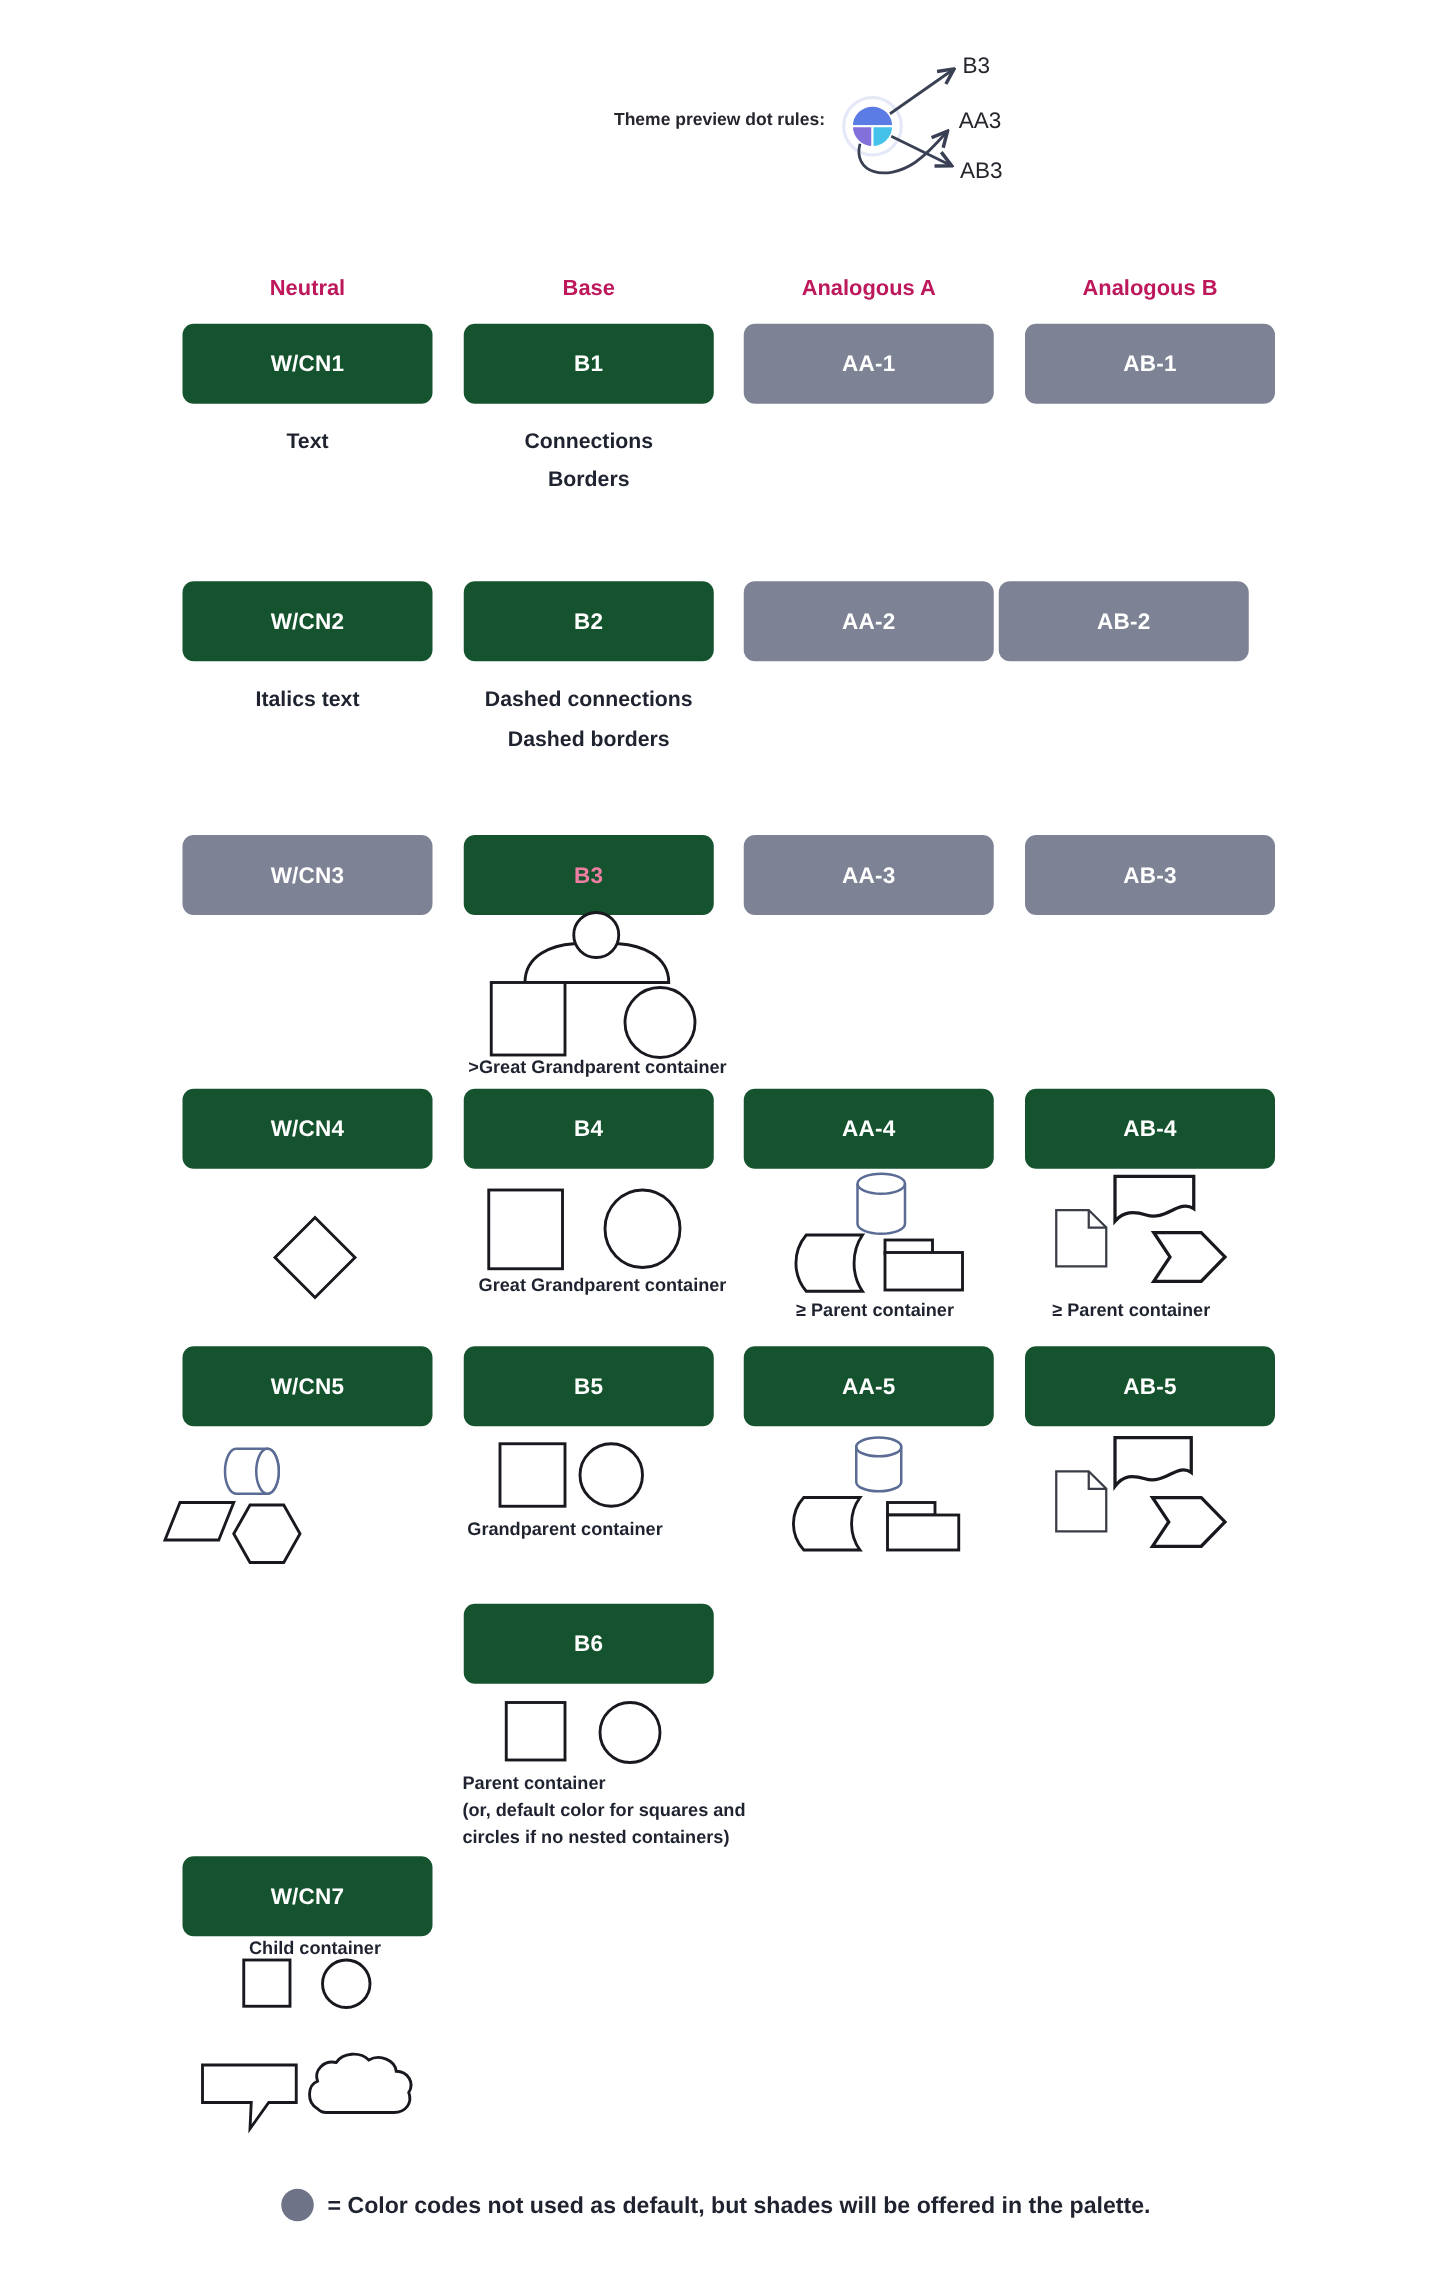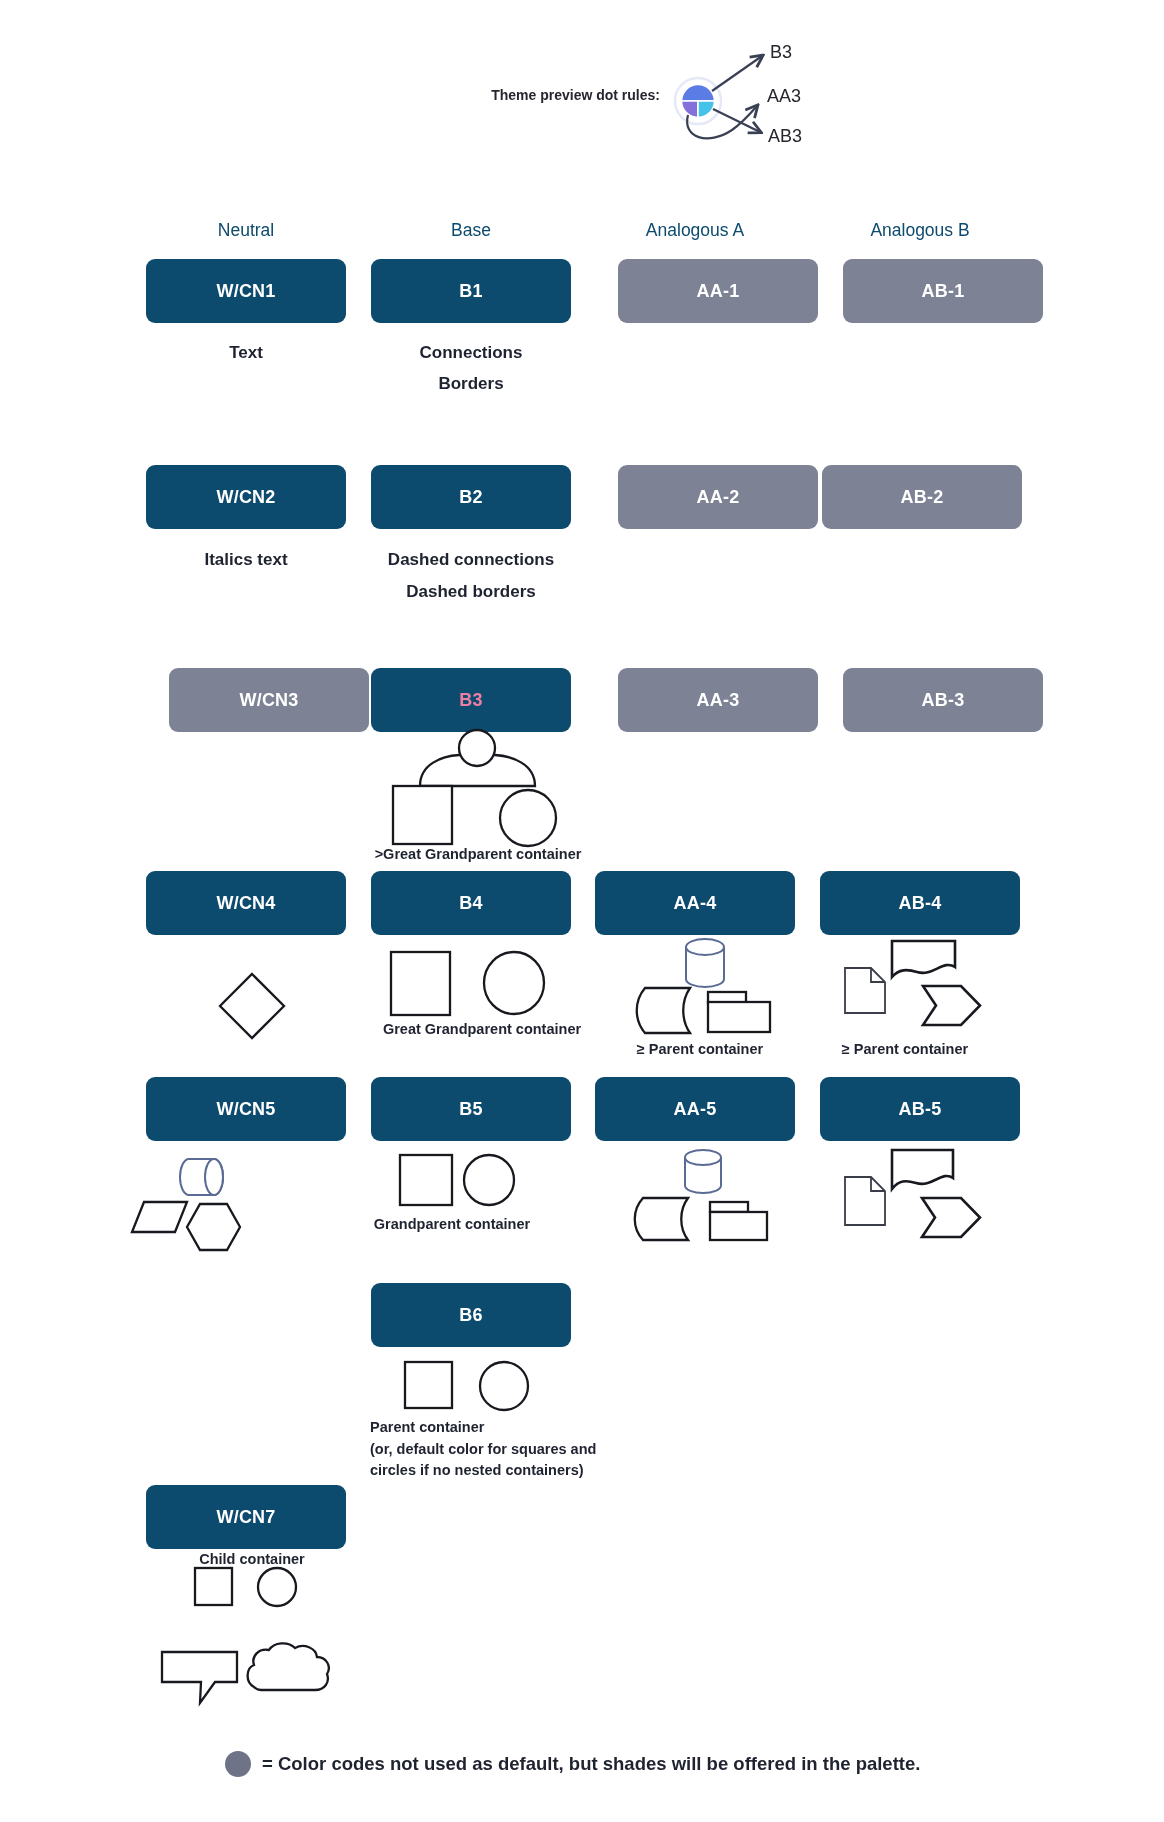--- a/index.html
+++ b/index.html
@@ -1,25 +1,25 @@
 <!DOCTYPE html>
 <html><head>
 <meta charset="utf-8">
 <style>
   html,body{margin:0;padding:0;background:#fff;}
   .canvas{position:relative;width:1164px;height:1822px;background:#ffffff;
           font-family:"Liberation Sans","DejaVu Sans",sans-serif;overflow:hidden;color:#1F2330;}
   .abs{position:absolute;}
   .title{position:absolute;font-size:14px;font-weight:600;color:#26272E;}
   .dotlabel{position:absolute;font-size:18px;font-weight:400;color:#26272E;}
-  .colhead{position:absolute;width:200px;text-align:center;font-size:17.5px;font-weight:400;color:#0c4a6e;}
+  .colhead{position:absolute;width:200px;text-align:center;font-size:17.5px;font-weight:700;color:#be185d;}
   .btn{position:absolute;width:200px;height:64px;border-radius:9px;display:flex;align-items:center;
        justify-content:center;font-size:18px;font-weight:700;color:#ffffff;letter-spacing:.2px;}
-  .btn.dark{background:#0c4a6e;}
-  .btn.gray{background:#7D8294;margin-left:23px;}
+  .btn.dark{background:#14532d;}
+  .btn.gray{background:#7D8294;}
   .btn.pink{color:#EE7FA3;}
   .note{position:absolute;font-weight:700;color:#1F2330;white-space:nowrap;}
   .note.big{font-size:17px;width:200px;text-align:center;}
   .note.small{font-size:14.5px;}
   .legend-text{position:absolute;font-size:18.5px;font-weight:700;color:#1F2330;white-space:nowrap;}
   svg{position:absolute;overflow:visible;}
   .shape{fill:#ffffff;stroke:#17191F;stroke-width:2.3;}
   .shape.thick{stroke-width:2.6;}
   .shape.doc{stroke:#3A3D47;stroke-width:1.8;}
   .shape.slate{stroke:#5A6B94;stroke-width:2;}

